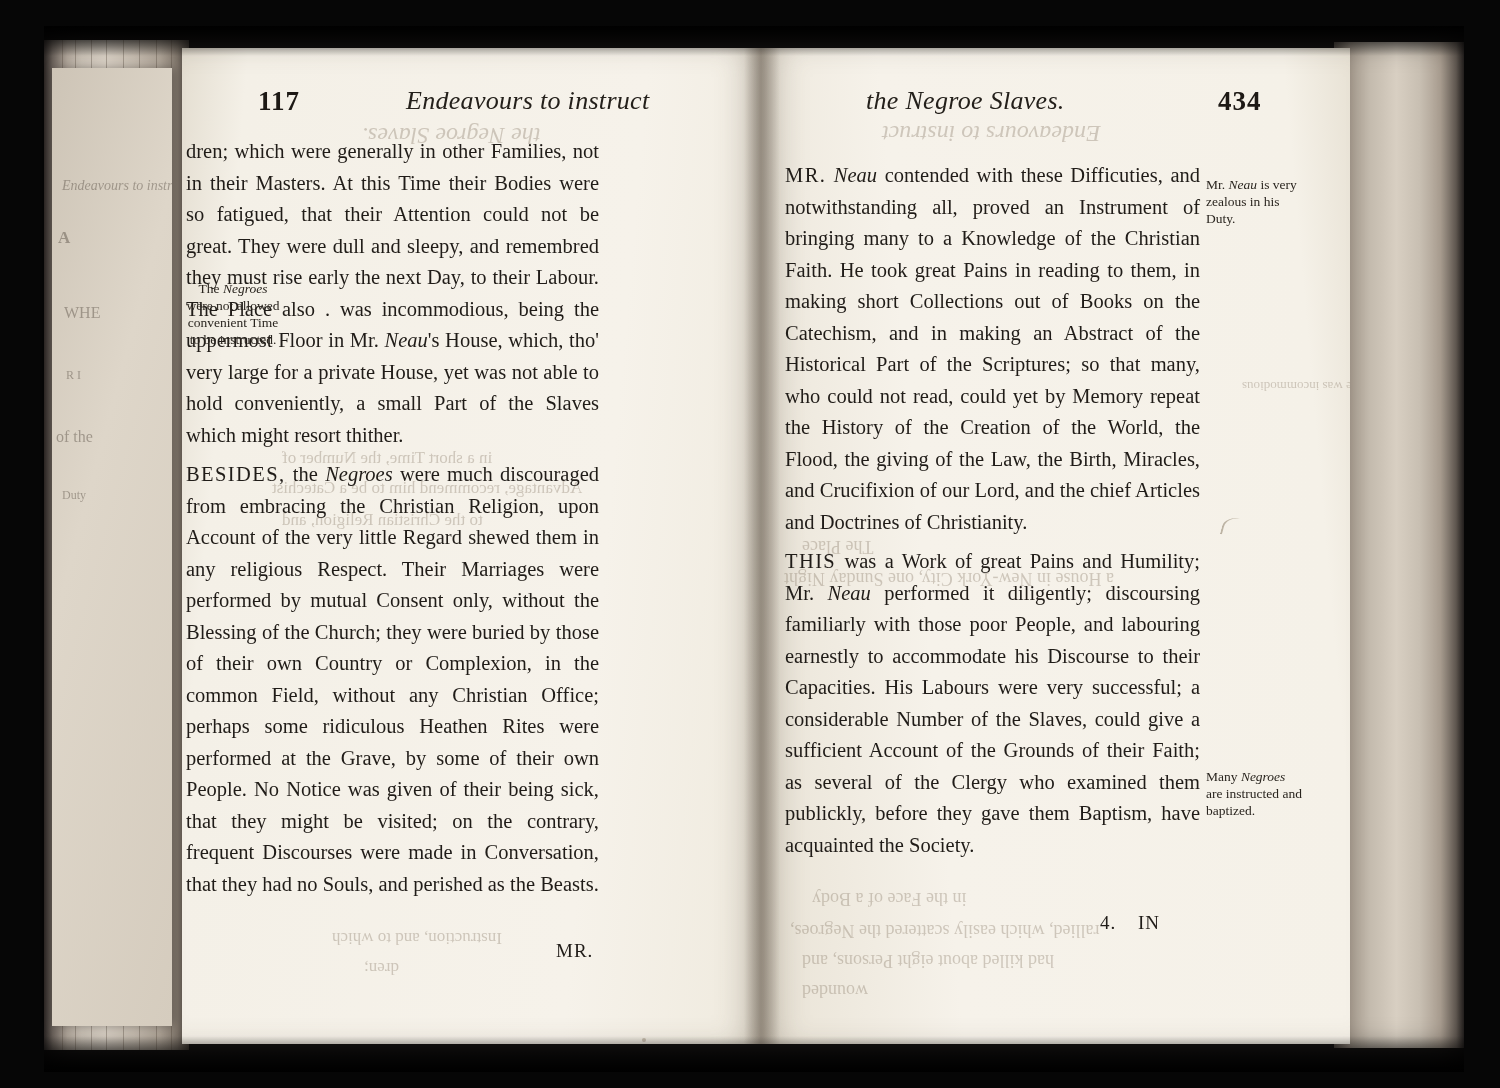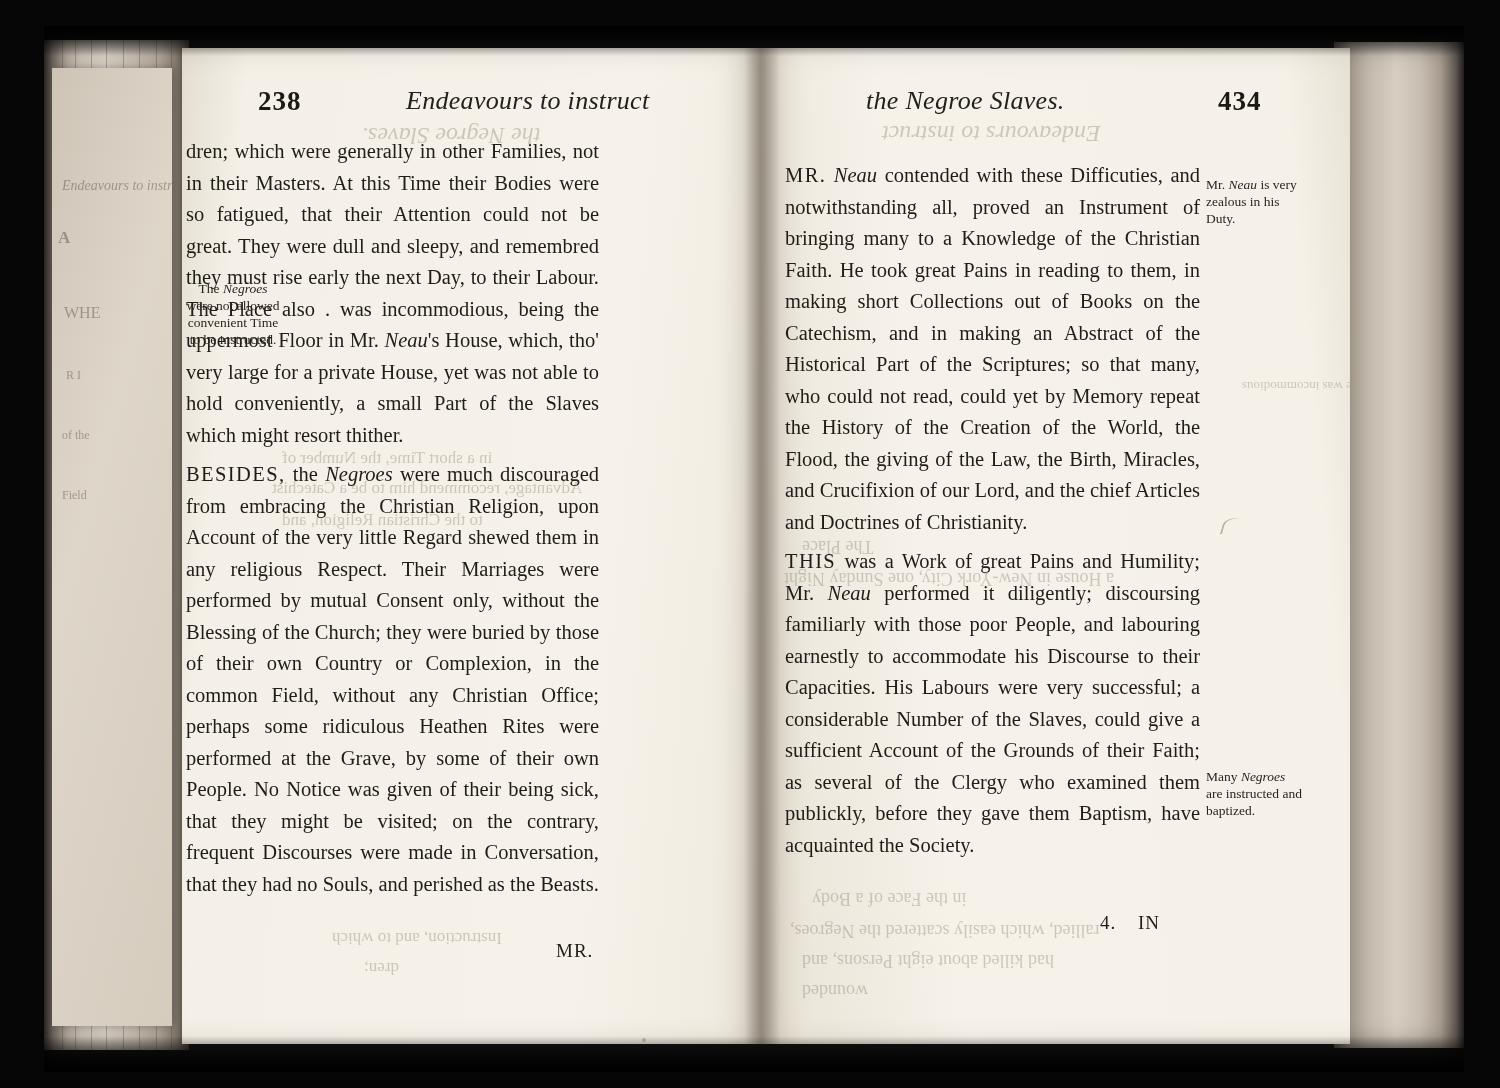--- a/index.html
+++ b/index.html
@@ -227,22 +227,22 @@
       <div class="leaf-line" style="left:95px;"></div>
       <div class="leaf-line" style="left:112px;"></div>
       <div class="leaf-line" style="left:127px;"></div>
     </div>
 
     <div id="under-leaf">
       <div class="ghost" style="left:10px; top:110px; font-size:14px;">Endeavours to instruct</div>
       <div class="ghost" style="left:6px; top:160px; font-size:17px; font-style:normal; font-weight:bold;">A</div>
       <div class="ghost" style="left:12px; top:236px; font-size:16px; font-style:normal;">WHE</div>
       <div class="ghost" style="left:14px; top:300px; font-size:12px; font-style:normal;">R I</div>
-      <div class="ghost" style="left:10px; top:360px; font-size:12px; font-style:normal;">of the</div>
-      <div class="ghost" style="left:10px; top:420px; font-size:12px; font-style:normal;">Field</div>
+      <div class="ghost" style="left:4px; top:360px; font-size:16px; font-style:normal;">of the</div>
+      <div class="ghost" style="left:10px; top:420px; font-size:12px; font-style:normal;">Duty</div>
     </div>
 
     <div id="right-edge-block">
       <div class="leaf-line" style="left:14px;"></div>
       <div class="leaf-line" style="left:30px;"></div>
       <div class="leaf-line" style="left:46px;"></div>
       <div class="leaf-line" style="left:63px;"></div>
       <div class="leaf-line" style="left:80px;"></div>
       <div class="leaf-line" style="left:97px;"></div>
       <div class="leaf-line" style="left:113px;"></div>
@@ -272,21 +272,21 @@
       <div class="bleed flip180" style="left:480px; top:330px; font-size:13px;">The Place was incommodious</div>
 
       <div class="curl" style="left:460px; top:470px;"></div>
     </div>
 
     <div id="gutter"></div>
     <div id="top-shadow"></div>
     <div id="bottom-shadow"></div>
   </div>
 
-  <div class="folio" style="left:258px;">238</div>
+  <div class="folio" style="left:258px;">117</div>
   <div class="running-head" style="left:406px;">Endeavours to instruct</div>
 
   <div class="running-head" style="left:866px;">the Negroe Slaves.</div>
   <div class="folio" style="left:1218px;">434</div>
 
   <div class="textblock" id="left-text">
     <p>dren; which were generally in other Families, not in their Masters.  At this Time their Bodies were so fatigued, that their Attention could not be great.  They were dull and sleepy, and remembred they must rise early the next Day, to their Labour. The Place also . was incommodious, being the uppermost Floor in Mr. <span class="ital">Neau</span>'s House, which, tho' very large for a private House, yet was not able to hold conveniently, a small Part of the Slaves which might resort thither.</p>
     <p><span class="smallcaps-first">BESIDES,</span> the <span class="ital">Negroes</span> were much discouraged from embracing the Christian Religion, upon Account of the very little Regard shewed them in any religious Respect.  Their Marriages were performed by mutual Consent only, without the Blessing of the Church; they were buried by those of their own Country or Complexion, in the common Field, without any Christian Office; perhaps some ridiculous Heathen Rites were performed at the Grave, by some of their own People.  No Notice was given of their being sick, that they might be visited;  on the contrary, frequent Discourses were made in Conversation, that they had no Souls, and perished as the Beasts.</p>
   </div>
 

